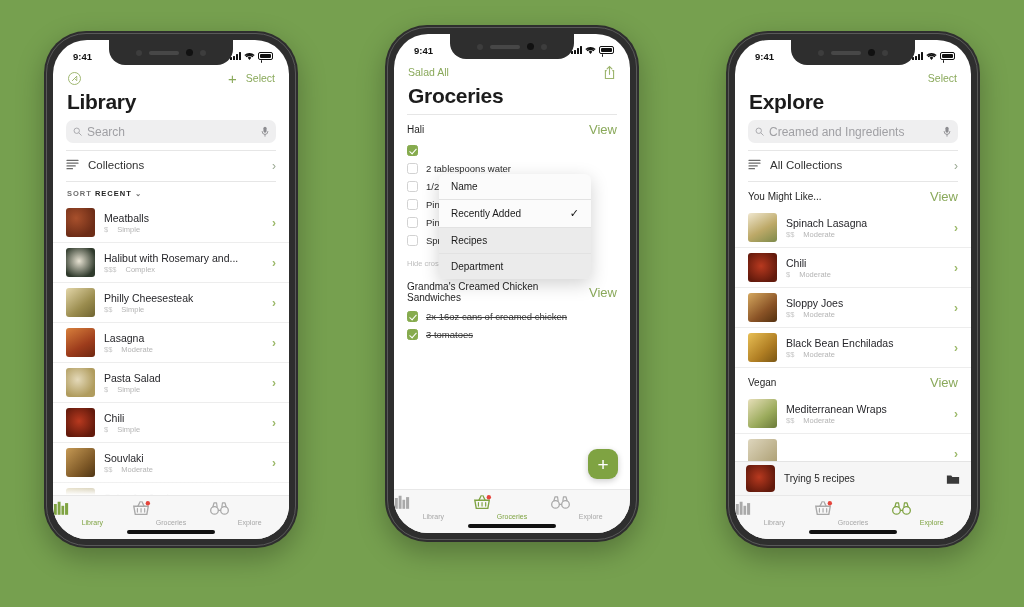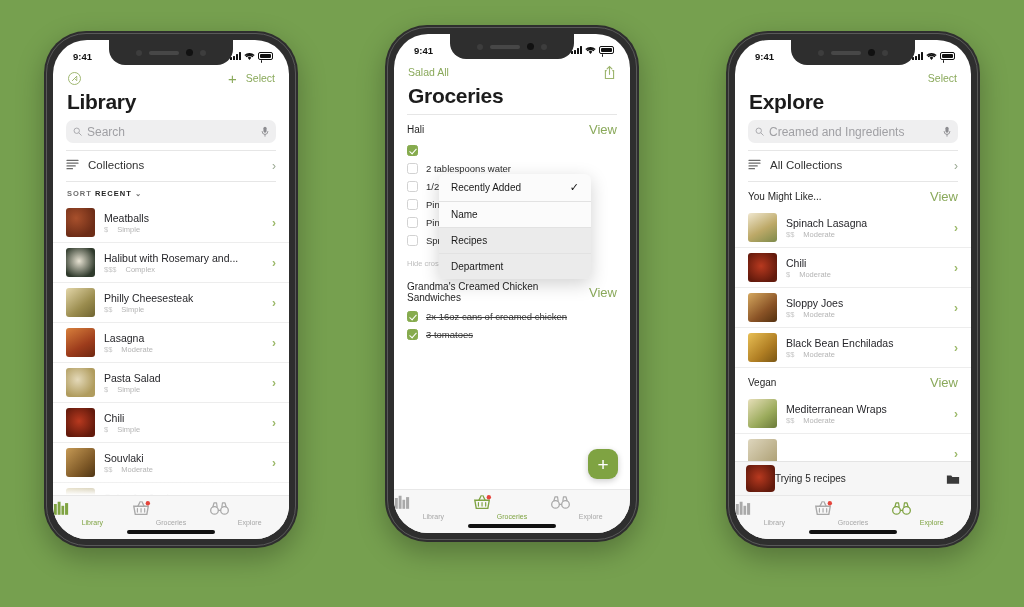--- a/index.html
+++ b/index.html
@@ -139,21 +139,21 @@
     position:absolute; right:12px; bottom:54px; width:30px; height:30px;
     border-radius:9px; background:#7FA342; color:#fff; font-size:19px;
     display:flex; align-items:center; justify-content:center; z-index:25;
     box-shadow:0 2px 6px rgba(0,0,0,.2); font-weight:300; line-height:1;
   }
 
   
   .trying {
     position:absolute; left:0; right:0; bottom:44px; height:34px;
     background:#f6f6f6; border-top:1px solid #e4e4e4;
-    display:flex; align-items:center; padding:0 11px; z-index:20;
+    display:flex; align-items:center; gap:9px; padding:0 11px; z-index:20;
   }
   .trying .thumb { width:27px; height:27px; border-radius:4px; }
   .trying-txt { font-size:10px; color:#262626; }
   .folder-icon { margin-left:auto; color:#3a3a3a; font-size:13px; }
 
   
   .tabbar {
     position:absolute; left:0; right:0; bottom:0; height:44px;
     background:#f7f7f7; border-top:1px solid #e8e8e8;
     display:flex; align-items:flex-start; padding-top:4px; z-index:22;
@@ -413,25 +413,25 @@
             <span class="chk-txt done">2x 16oz cans of creamed chicken</span>
           </div>
           <div class="chk-row">
             <span class="cb on"></span>
             <span class="chk-txt done">3 tomatoes</span>
           </div>
         </div>
 
       <div class="menu" id="p2-menu">
           <div class="menu-item">
+            <span>Name</span>
+          </div>
+          <div class="menu-item">
             <span>Recently Added</span>
             <span class="tick">✓</span>
-          </div>
-          <div class="menu-item">
-            <span>Name</span>
           </div>
           <div class="menu-item shade">
             <span>Recipes</span>
           </div>
           <div class="menu-item shade">
             <span>Department</span>
           </div>
         </div>
 
       <div class="fab">+</div>

